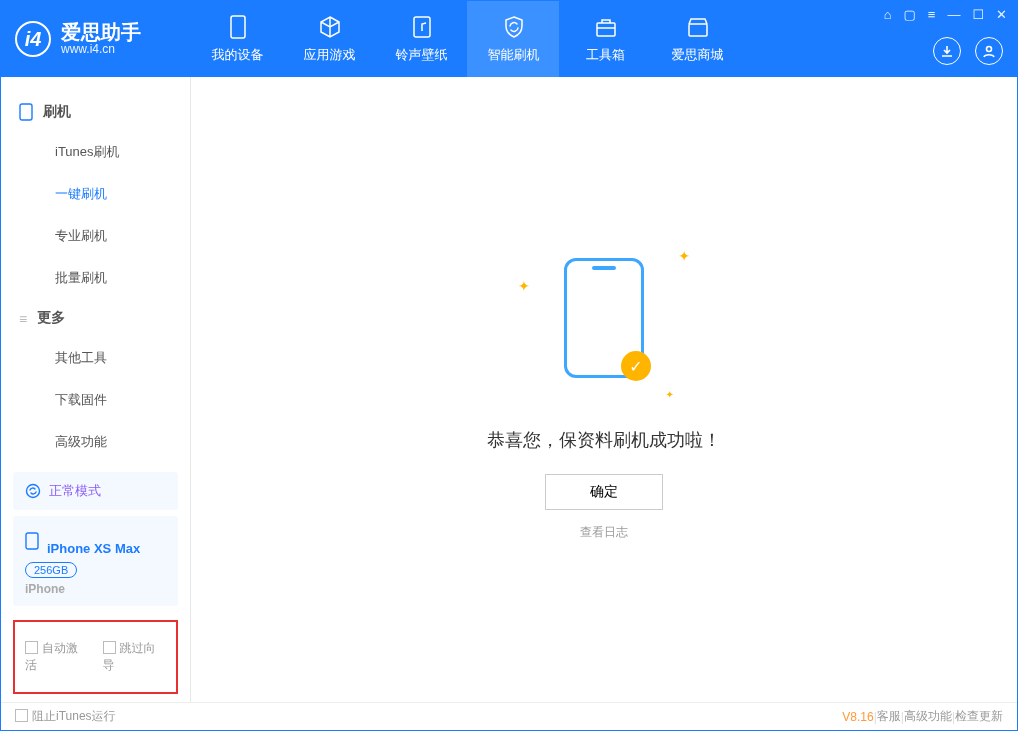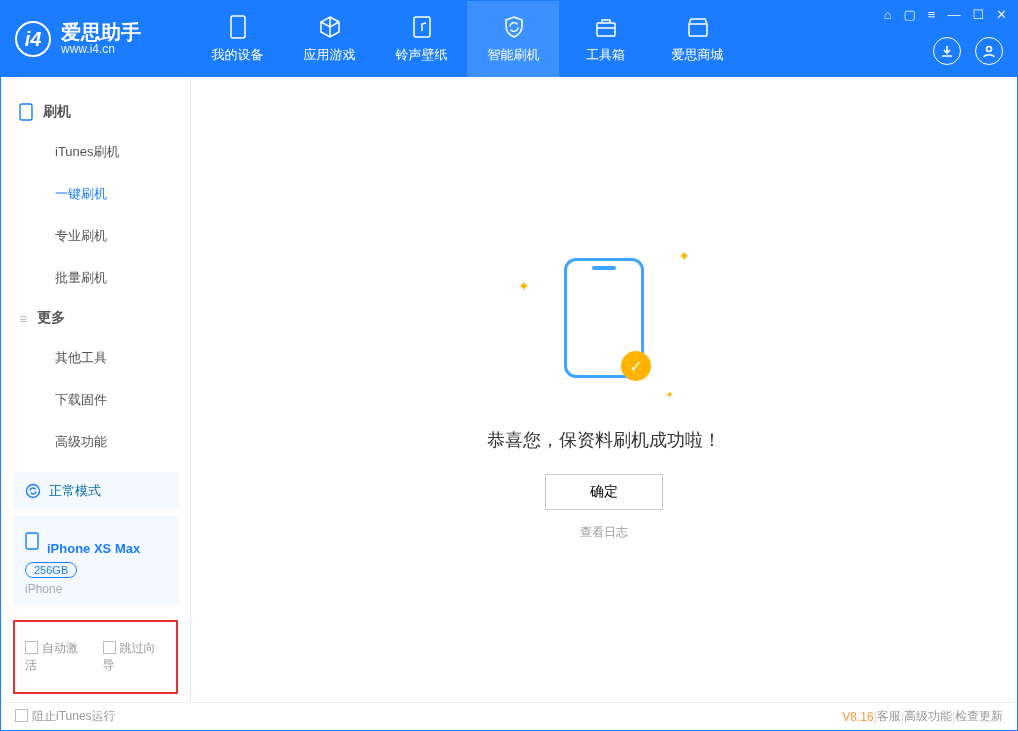--- a/index.html
+++ b/index.html
@@ -20,25 +20,25 @@
 .header-right-icons { position: absolute; right: 14px; bottom: 12px; display: flex; gap: 14px; }
 .hcircle { width: 28px; height: 28px; border: 1.6px solid #fff; border-radius: 50%; display:flex; align-items:center; justify-content:center; cursor:pointer; }
 
 .body { display: flex; height: calc(100% - 76px - 28px); }
 .sidebar { width: 190px; border-right: 1px solid #e8e8e8; padding-top: 16px; display:flex; flex-direction:column; }
 .side-group-title { display: flex; align-items: flex-end; gap: 10px; padding: 10px 18px; color: #555; font-size: 14px; font-weight:600; }
 .side-item { padding: 12px 18px 12px 54px; font-size: 13px; color: #555; cursor: pointer; }
 .side-item.active { color: #1b7cff; }
 .side-spacer { flex:1; }
 
-.mode-box { margin: 6px 12px; background: #f4f8ff; border-radius: 3px; padding: 10px 12px; font-size: 13px; color: #0369a1; display:flex; align-items:center; gap:8px; }
+.mode-box { margin: 6px 12px; background: #f4f8ff; border-radius: 3px; padding: 10px 12px; font-size: 13px; color: #8b5cf6; display:flex; align-items:center; gap:8px; }
 .dev-box { margin: 0 12px 8px; background: #f4f8ff; border-radius: 3px; padding: 10px 12px; font-size: 13px; color: #333; }
 .dev-box .name { color:#1b7cff; font-weight:600;margin-top:15px; }
 .dev-box .cap { display:inline-block; margin-top:6px; border:1px solid #1b7cff; color:#1b7cff; font-size:11px; padding:1px 8px; border-radius:10px; }
-.dev-box .type { color:#aaa; font-size:12px; margin-top:4px; }
+.dev-box .type { color:#aaa; font-size:12px; margin-top:4px;font-weight:bold; }
 
 .opt-row { border: 2px solid #e73030; margin: 6px 12px 8px; padding: 18px 10px; display:flex; gap:14px; font-size:12px; color:#999; }
 .chk { width:13px; height:13px; border:1px solid #bbb; display:inline-block; vertical-align:-2px; margin-right:4px; }
 
 .main { flex:1; display:flex; flex-direction:column; align-items:center; justify-content:center; }
 .phone-illus { width:80px; height:120px; border:3px solid #3da6ff; border-radius:12px; position:relative; display:flex; align-items:center; justify-content:center; }
 .phone-illus::before { content:""; position:absolute; top:5px; width:24px; height:4px; background:#3da6ff; border-radius:2px; }
 .phone-illus .badge { position:absolute; bottom:-6px; right:-10px; width:30px; height:30px; background:#ffb400; border-radius:50%; display:flex; align-items:center; justify-content:center; color:#fff; font-size:16px; }
 .sparkle { position:absolute; font-size:14px; color:#ffb400; }
 .msg { margin-top:30px; font-size:18px; color:#333; }

